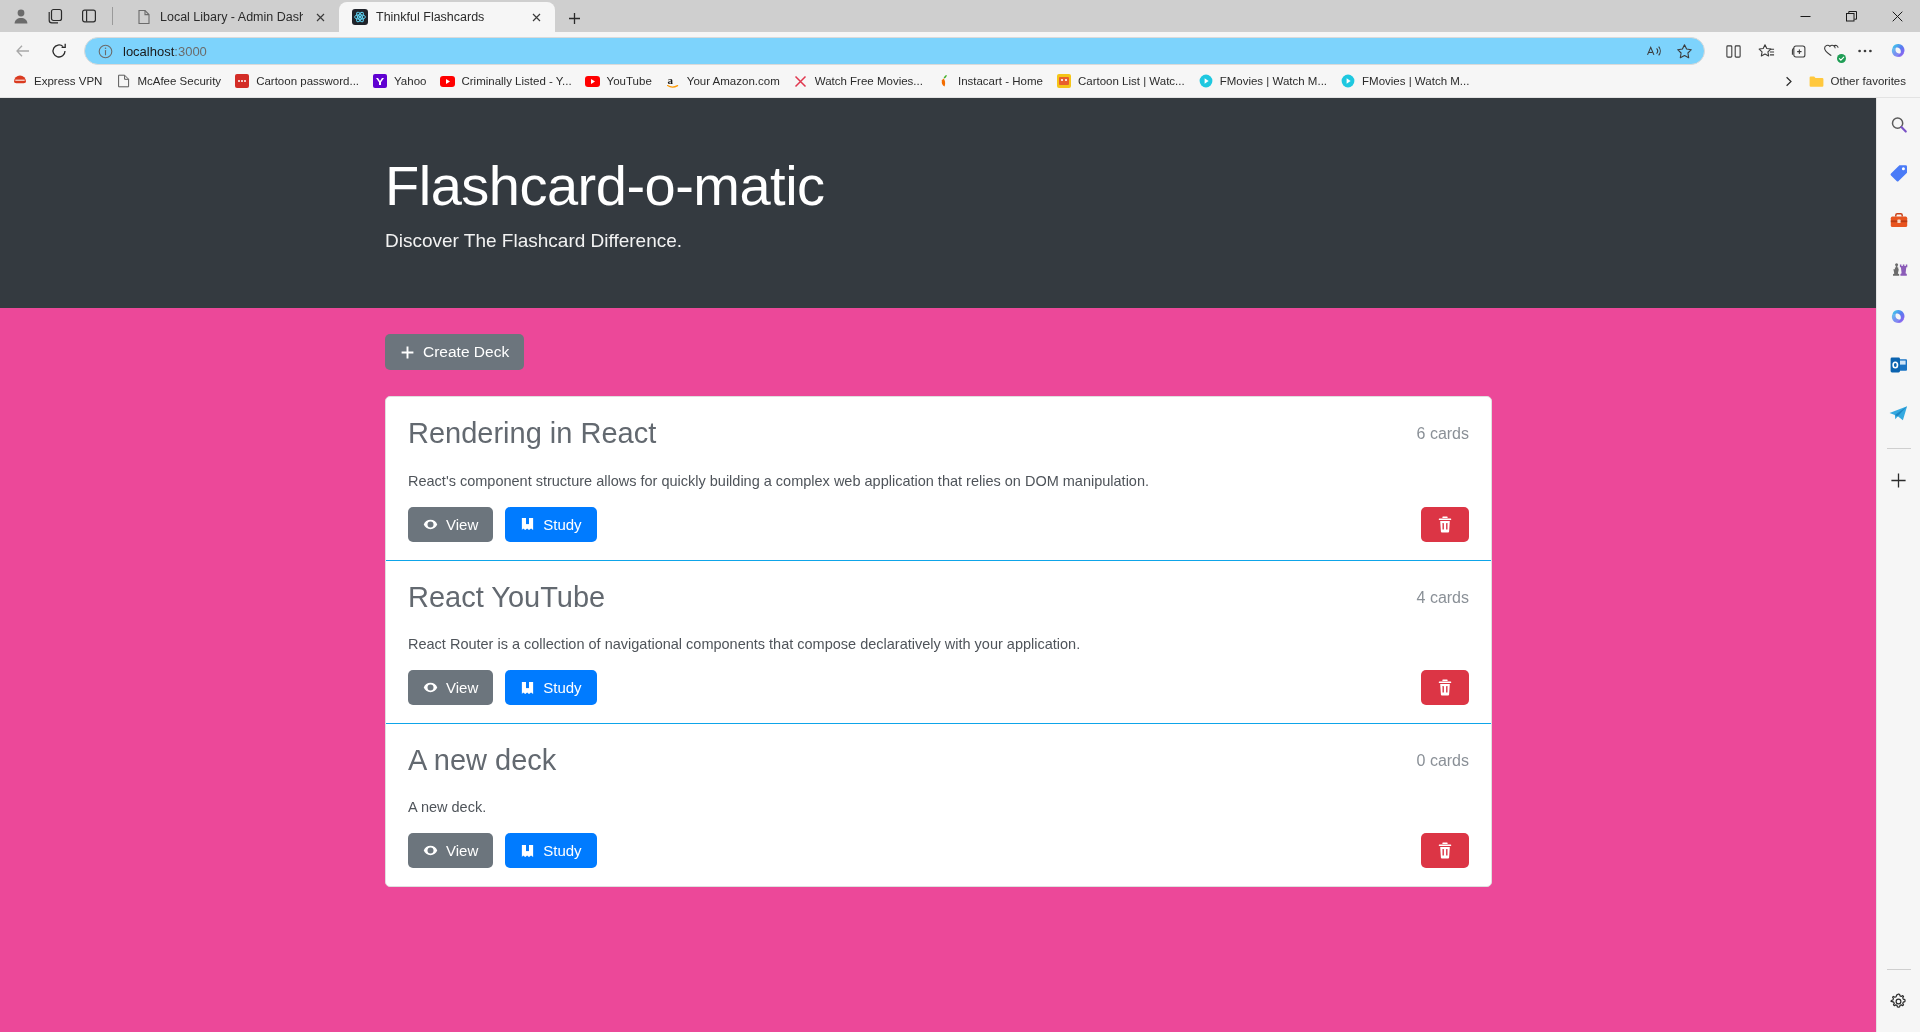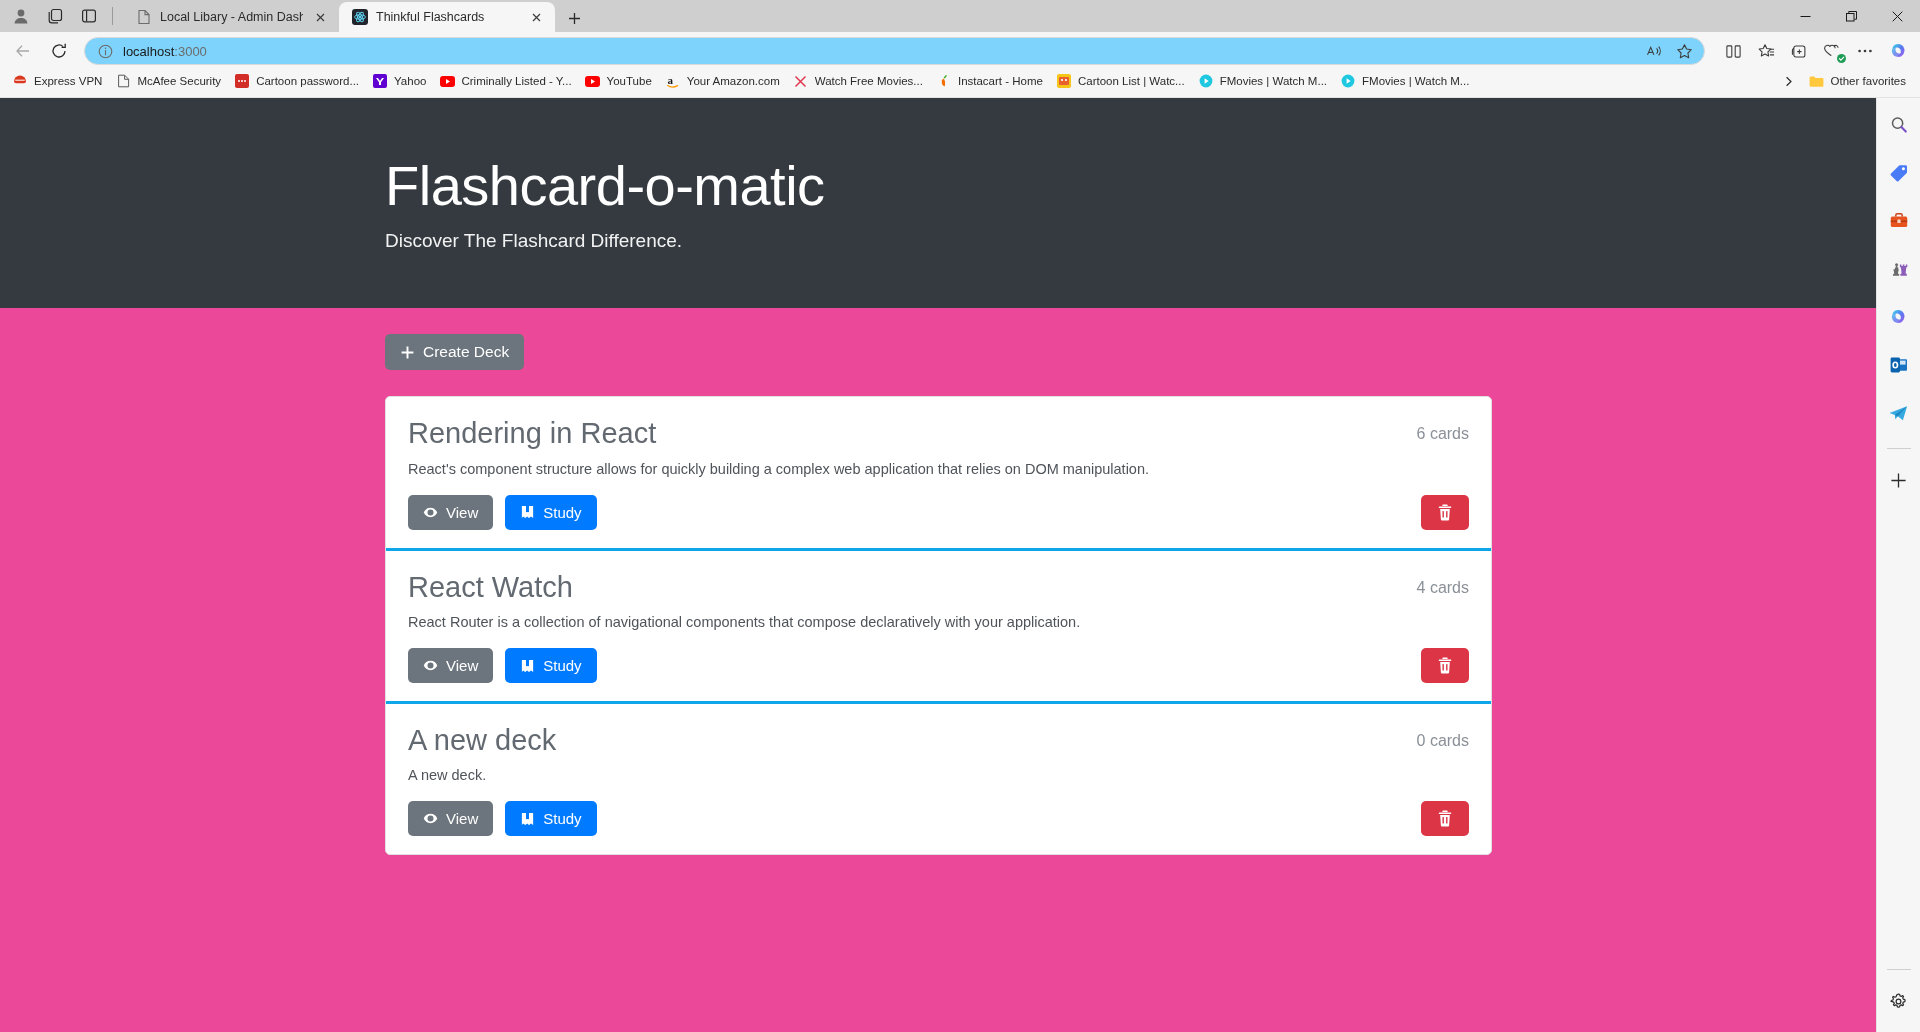--- a/index.html
+++ b/index.html
@@ -91,26 +91,26 @@
   .btn-primary { background: #007bff; color: #fff; padding: 8px 15px; }
   .btn-danger { background: #dc3545; color: #fff; padding: 9px 16px; }
 
   .create-deck { font-size: 15.5px; }
 
   .deck-list {
     width: 1107px; margin-top: 26px;
     border: 1px solid #dfdfdf; border-radius: 5px; background: #fff;
     overflow: hidden;
   }
-  .deck-card { padding: 20px 22px 18px 22px; border-bottom: 3px solid #0ea5e9; }
+  .deck-card { padding: 20px 22px 18px 22px; border-bottom: 1px solid #0ea5e9; }
   .deck-card:last-child { border-bottom: none; }
   .deck-head { display: flex; align-items: flex-start; justify-content: space-between; }
   .deck-title { font-size: 29px; font-weight: 400; color: #636970; line-height: 1.15; }
   .deck-count { font-size: 16px; color: #8a9097; padding-top: 8px; white-space: nowrap; }
-  .deck-desc { font-size: 14.5px; color: #4f545a; margin-top: 10px; }
+  .deck-desc { font-size: 14.5px; color: #4f545a; margin-top: 22px; }
   .deck-actions { display: flex; align-items: center; margin-top: 18px; }
   .deck-actions-left { display: flex; gap: 12px; justify-content: center; }
   .deck-actions-right { margin-left: auto; }
 
   
   .edgebar {
     width: 44px; background: #f6f6f6; border-left: 1px solid #e3e3e3;
     display: flex; flex-direction: column; align-items: center;
     padding-top: 10px; flex: none;
   }
@@ -497,21 +497,21 @@
                         </g>
                       </svg>
                   </span>
                 </button>
               </div>
             </div>
           </div>
 
           <div class="deck-card">
             <div class="deck-head">
-              <div class="deck-title">React Watch</div>
+              <div class="deck-title">React YouTube</div>
               <div class="deck-count">4 cards</div>
             </div>
             <div class="deck-desc">React Router is a collection of navigational components that compose declaratively with your application.</div>
             <div class="deck-actions">
               <div class="deck-actions-left">
                 <button class="btn btn-secondary">
                   <span>
                     <svg width="15" height="15" viewBox="0 0 16 16" fill="#fff">
                         <path d="M8 3C4.6 3 1.9 5.2 0.8 8c1.1 2.8 3.8 5 7.2 5s6.1-2.2 7.2-5C14.1 5.2 11.4 3 8 3zm0 8.2A3.2 3.2 0 1 1 8 4.8a3.2 3.2 0 0 1 0 6.4z"></path>
                         <circle cx="8" cy="8" r="1.5" fill="#6c757d"></circle>

